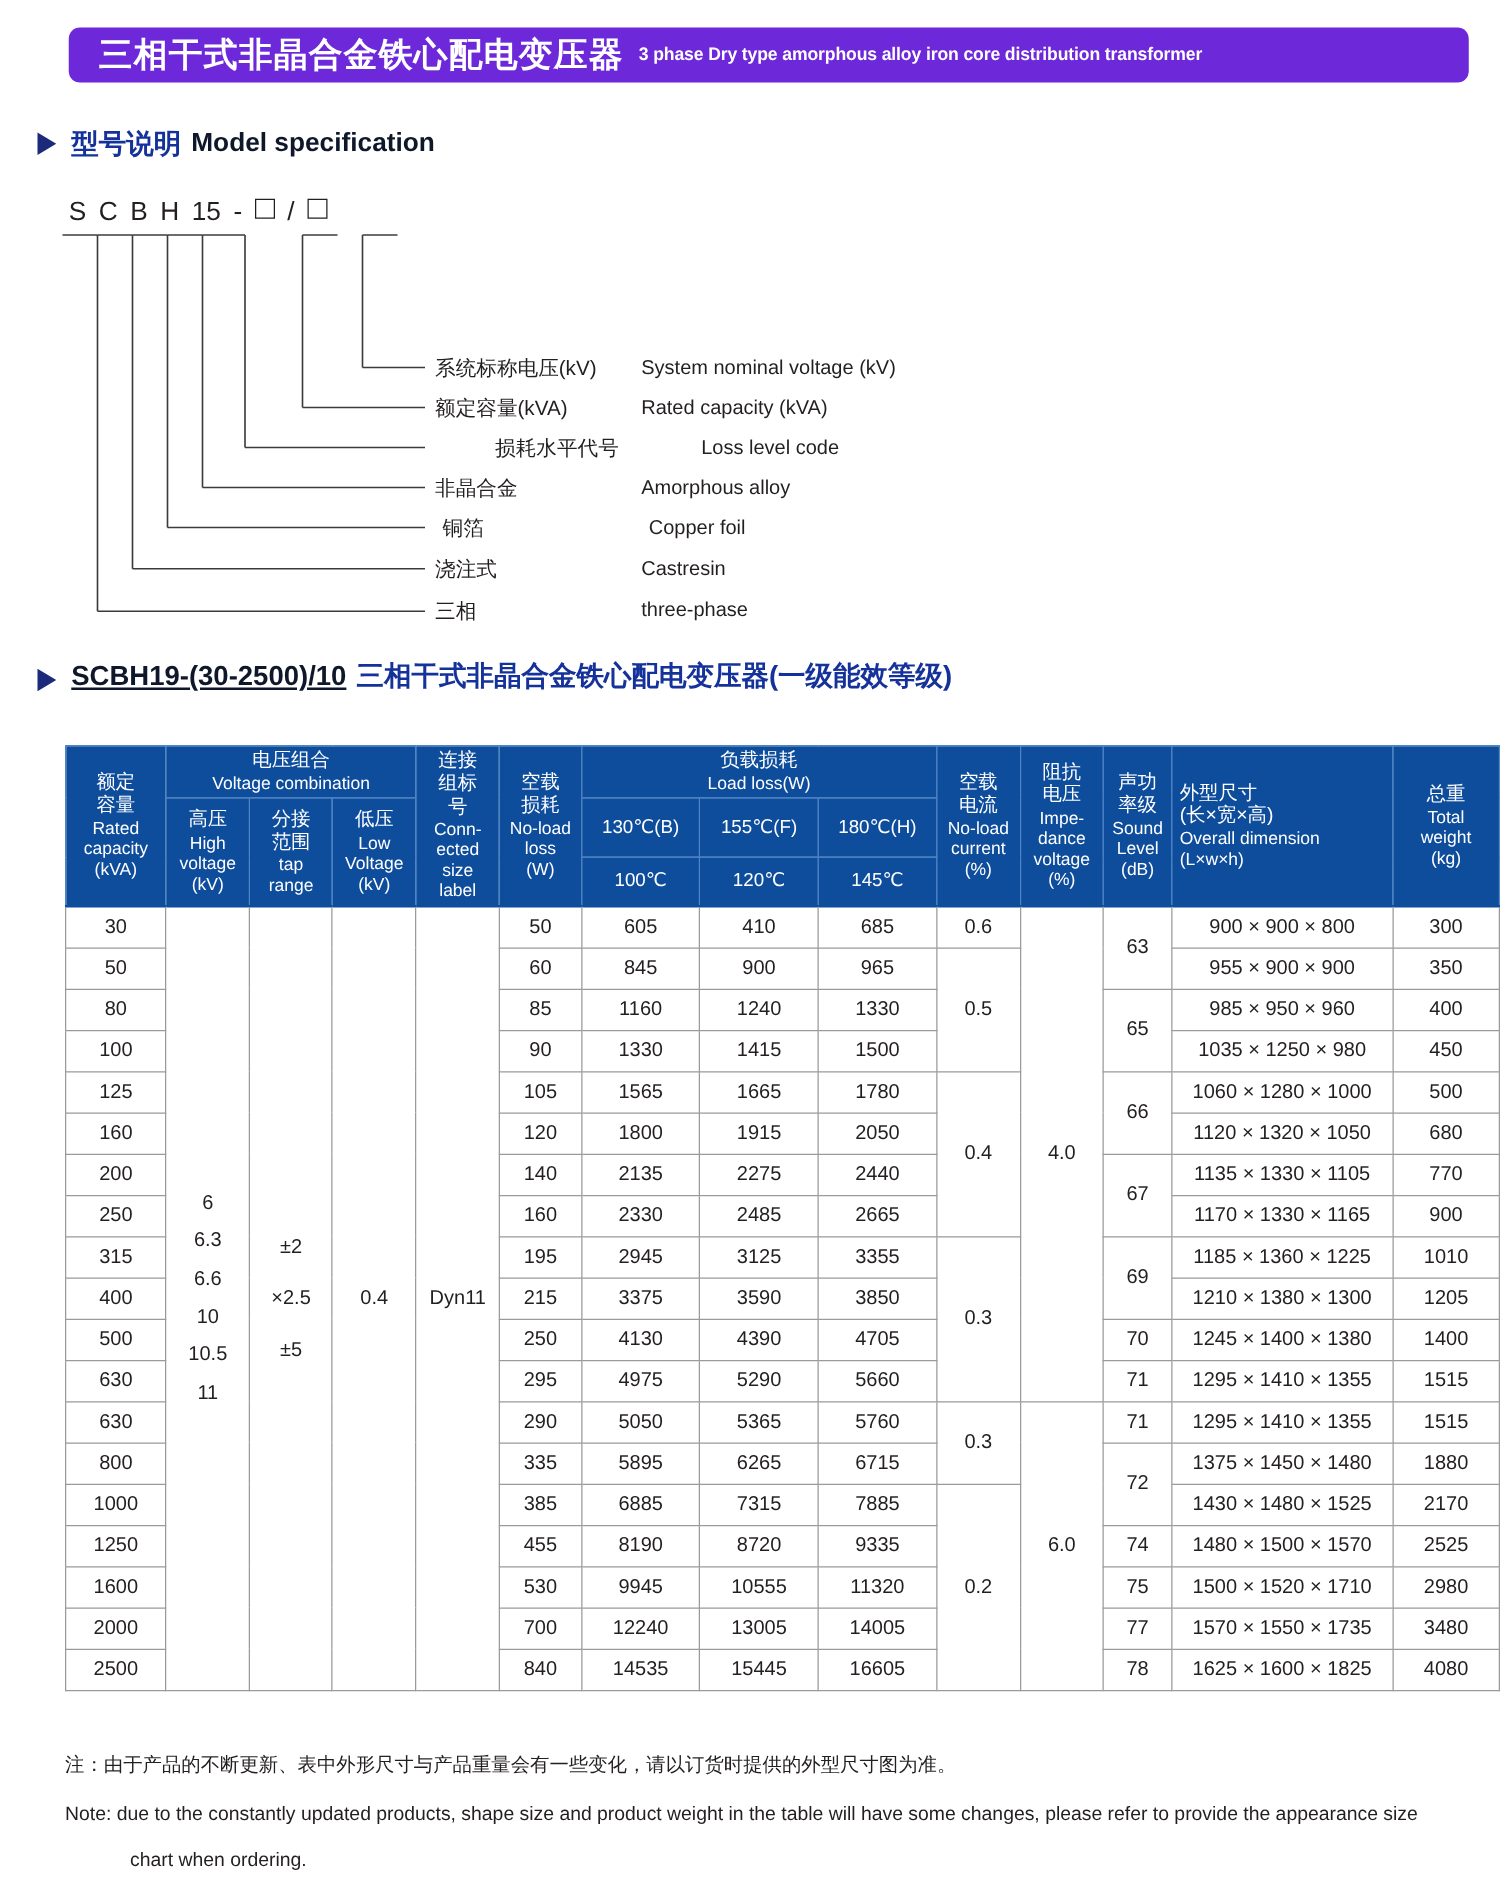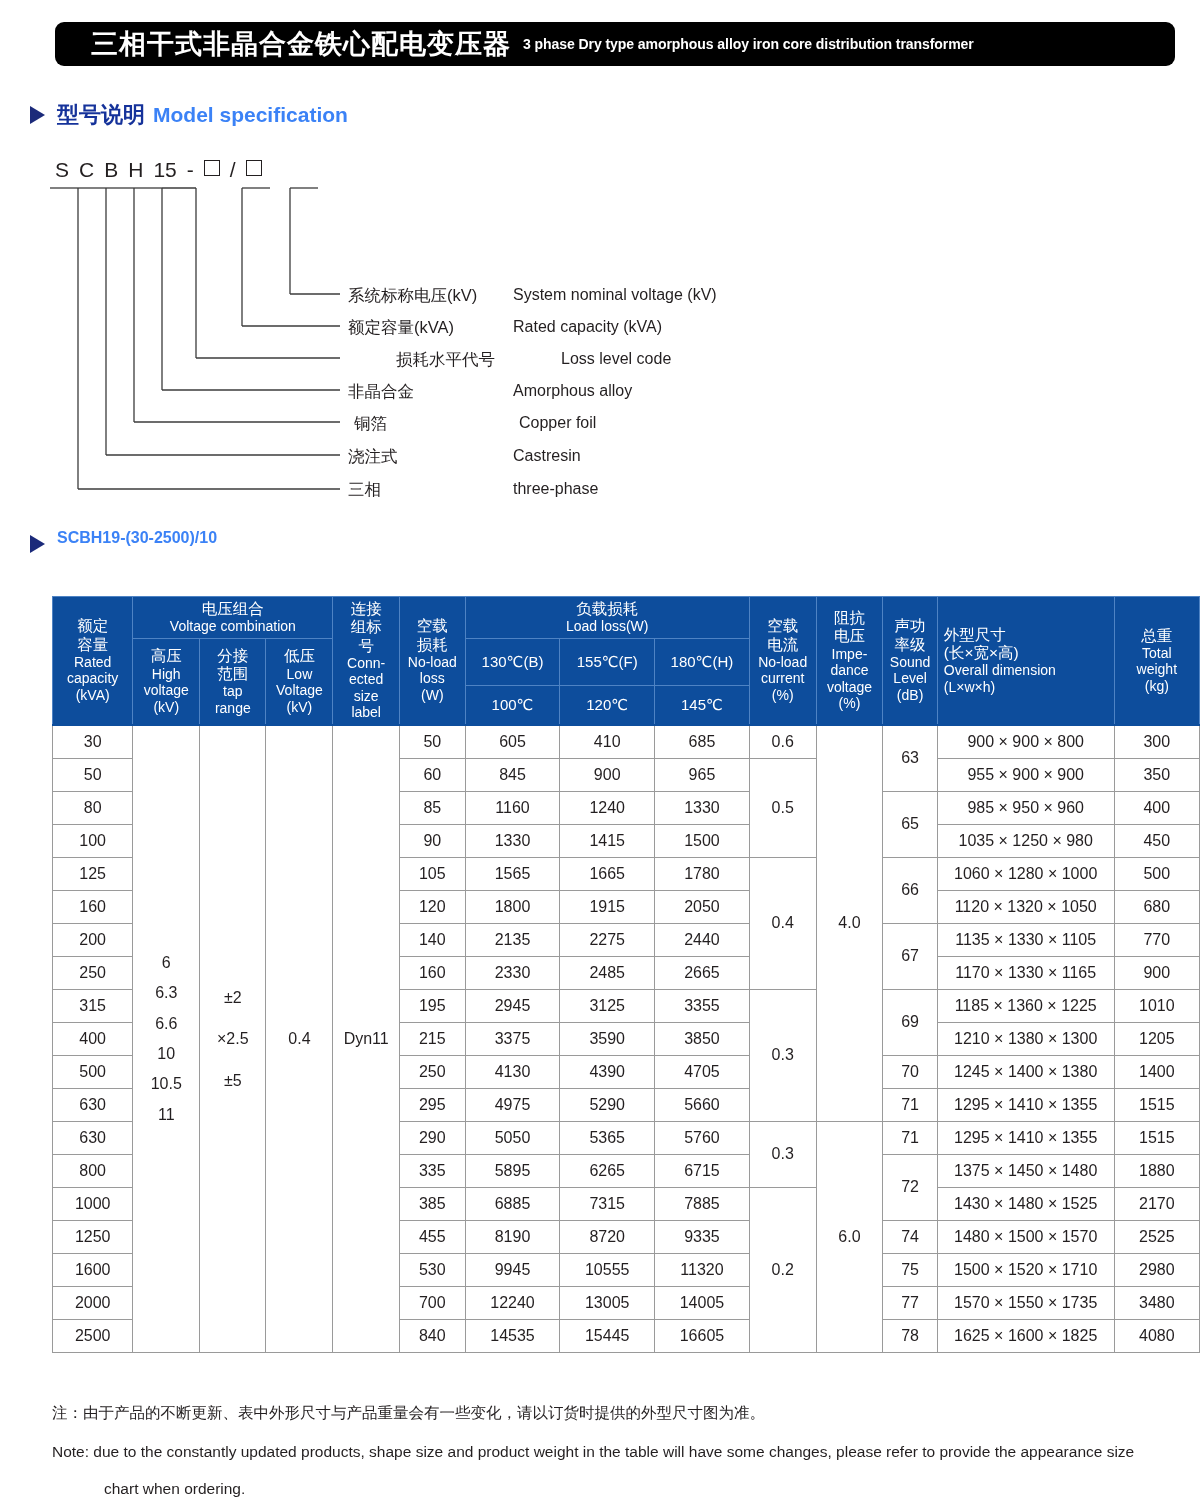--- a/index.html
+++ b/index.html
@@ -16,26 +16,26 @@
     overflow: hidden;
   }
 
   
   #banner {
     position: absolute;
     left: 55px;
     top: 22px;
     width: 1120px;
     height: 44px;
-    background: #000000;
+    background: #6d28d9;
     border-radius: 9px 9px 9px 9px;
     display: flex;
     align-items: center;
     box-sizing: border-box;
-    padding-left: 36px;
+    padding-left: 24px;
   }
   #banner .cn {
     color: #ffffff;
     font-size: 27px;
     font-weight: bold;
     letter-spacing: 1px;
     white-space: nowrap;
     line-height: 1;
   }
   #banner .en {
@@ -67,36 +67,36 @@
     flex: none;
   }
   .sec-cn {
     color: #15329a;
     font-size: 22px;
     font-weight: bold;
     white-space: nowrap;
     line-height: 1;
   }
   .sec-en {
-    color: #3b82f6;
+    color: #0f172a;
     font-size: 21px;
     font-weight: bold;
     white-space: nowrap;
     line-height: 1;
   }
 
   #sec1 { left: 18px; top: 104px; }
   #sec1 .tri { margin-top: 2px; }
   #sec1 .sec-en { margin-left: 8px; }
 
   #sec2 { left: 18px; top: 530px; flex-direction: row; }
   #sec2 .tri { margin-top: 5px; }
   #sec2 .lines { display: flex; flex-direction: column; }
   #sec2 .l1 { display: flex; align-items: baseline; }
-  #sec2 .l1 .sec-en { font-size: 16px; }
+  #sec2 .l1 .sec-en { font-size: 22px; text-decoration: underline; }
   #sec2 .l1 .sec-cn { margin-left: 8px; }
   #sec2 .l2 { margin-top: 9px; }
   #sec2 .l2 .sec-en { font-size: 20.5px; }
 
   
   #modelspec {
     position: absolute;
     left: 0; top: 150px;
     width: 1200px; height: 360px;
   }
@@ -276,20 +276,21 @@
     <span class="cn">三相</span>
     <span class="en">three-phase</span>
   </div>
 </div>
 
 <div class="sec-head" id="sec2">
   <span class="tri"></span>
   <span class="lines">
     <span class="l1">
       <span class="sec-en">SCBH19-(30-2500)/10</span>
+      <span class="sec-cn">三相干式非晶合金铁心配电变压器(一级能效等级)</span>
     </span>
   </span>
 </div>
 
 <div id="tbl-wrap">
   <table class="spec">
     <colgroup>
       <col style="width:82px">
         <col style="width:68px">
         <col style="width:68px">

